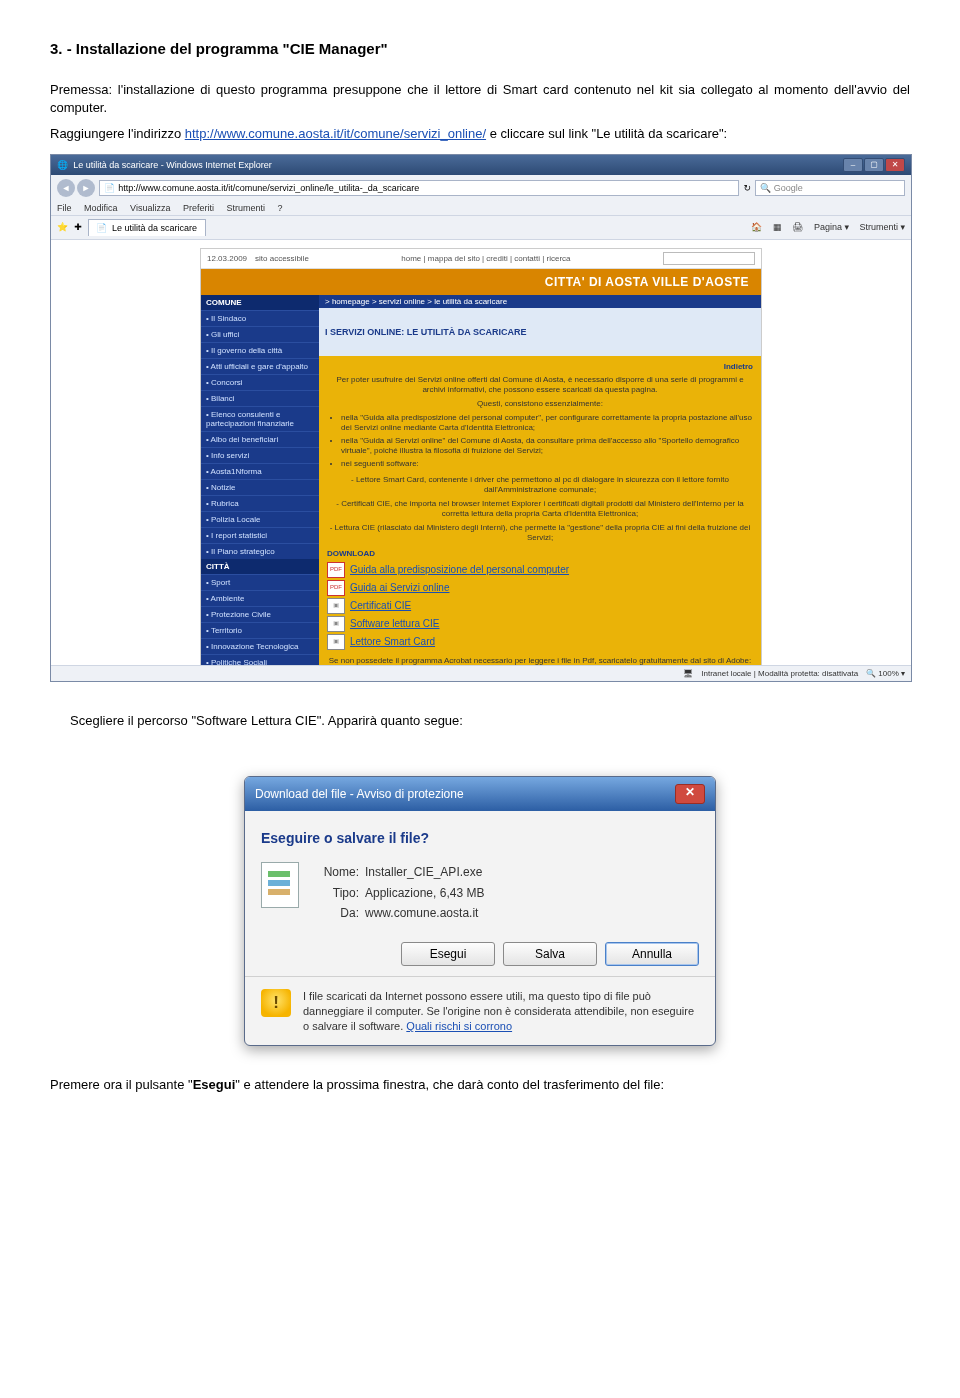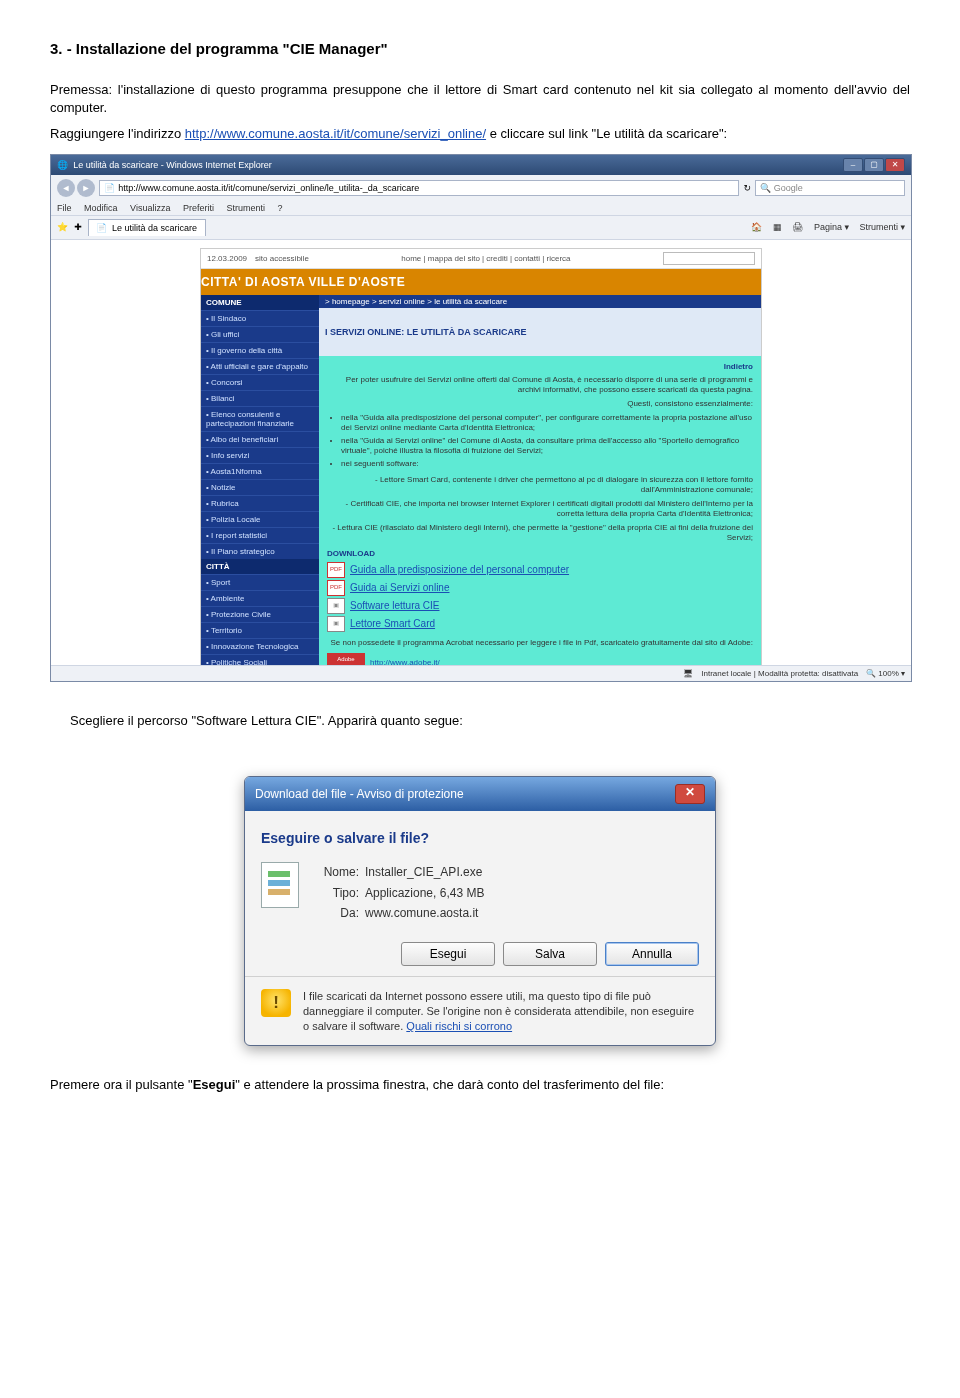--- a/index.html
+++ b/index.html
@@ -23,31 +23,31 @@
 .ie-menu{background:#eef1f6;padding:2px 6px;color:#333;border-bottom:1px solid #cfd6e3}
 .ie-menu span{margin-right:10px}
 .ie-tabs{background:#eef1f6;padding:3px 6px;display:flex;align-items:center;gap:6px;border-bottom:1px solid #cfd6e3}
 .ie-tabs .tab{background:#fff;border:1px solid #a9b4c8;border-bottom:none;padding:3px 8px;display:flex;align-items:center;gap:4px}
 .ie-tabs .tools{margin-left:auto;color:#333}
 .ie-tabs .tools span{margin-left:8px}
 .ie-body{background:#fff;height:425px;overflow:hidden;position:relative}
 .site{width:560px;margin:8px auto 0;border:1px solid #ccc}
 .site-top{background:#fff;font-size:8px;color:#555;display:flex;gap:8px;padding:3px 6px;border-bottom:1px solid #ddd;align-items:center}
 .site-top .rtbox{background:#fff;border:1px solid #bbb;width:90px;height:11px;margin-left:auto}
-.banner{background:#d98500;color:#fff;text-align:left;font-weight:bold;font-size:12px;padding:6px 0;letter-spacing:.5px}
+.banner{background:#d98500;color:#fff;text-align:right;font-weight:bold;font-size:12px;padding:6px 12px;letter-spacing:.5px}
 .site-row{display:flex}
 .sbar{width:118px;background:#1a3a8a;color:#cfe0ff;font-size:8px}
 .sbar .hd{background:#0d2a6e;padding:3px 5px;color:#fff;font-weight:bold}
 .sbar .it{padding:3px 5px;border-top:1px solid #2b4ea0}
-.main{flex:1;background:#5eead4}
+.main{flex:1;background:#eab308}
 .bread{background:#1a3a8a;color:#fff;font-size:8px;padding:2px 6px}
 .mtitle{background:#dfe9f6;color:#1a3a8a;font-weight:bold;font-size:9px;padding:19px 6px}
 .mbody{padding:6px 8px;font-size:8px;color:#333}
 .mbody .ind{text-align:right;font-weight:bold;color:#1a3a8a;margin-bottom:4px}
-.mbody p{font-size:8px;text-align:right;margin:0 0 4px 0;line-height:1.25}
+.mbody p{font-size:8px;text-align:center;margin:0 0 4px 0;line-height:1.25}
 .mbody ul{margin:3px 0 6px 14px;padding:0}
 .mbody li{font-size:8px;margin-bottom:3px;line-height:1.25}
 .dltitle{color:#1a3a8a;font-weight:bold;margin:6px 0 4px 0}
 .dlrow{display:flex;align-items:center;gap:5px;margin-bottom:2px}
 .dlrow .ic{width:16px;height:14px;border:1px solid #c33;background:#fff;font-size:6px;text-align:center;line-height:13px;color:#c33}
 .dlrow .ic.box{border-color:#888;color:#888}
 .dlrow a{font-size:10px}
 .adobe{display:flex;align-items:flex-end;gap:5px;margin-top:5px}
 .adobe .aic{width:38px;height:14px;background:#c33;color:#fff;font-size:6px;text-align:center;line-height:13px}
 .ie-status{background:#eef1f6;border-top:1px solid #cfd6e3;display:flex;align-items:center;font-size:8px;padding:3px 6px;color:#333}
@@ -193,20 +193,24 @@
             <div class="dlrow">
                 <span class="ic">PDF</span>
                 <a href="#">Guida alla predisposizione del personal computer</a>
               </div>
             <div class="dlrow">
                 <span class="ic">PDF</span>
                 <a href="#">Guida ai Servizi online</a>
               </div>
             <div class="dlrow">
                 <span class="ic box">▣</span>
+                <a href="#">Certificati CIE</a>
+              </div>
+            <div class="dlrow">
+                <span class="ic box">▣</span>
                 <a href="#">Software lettura CIE</a>
               </div>
             <div class="dlrow">
                 <span class="ic box">▣</span>
                 <a href="#">Lettore Smart Card</a>
               </div>
             <p style="margin-top:6px">Se non possedete il programma Acrobat necessario per leggere i file in Pdf, scaricatelo gratuitamente dal sito di Adobe:</p>
             <div class="adobe">
               <span class="aic">Adobe</span>
               <a href="#">http://www.adobe.it/</a>

